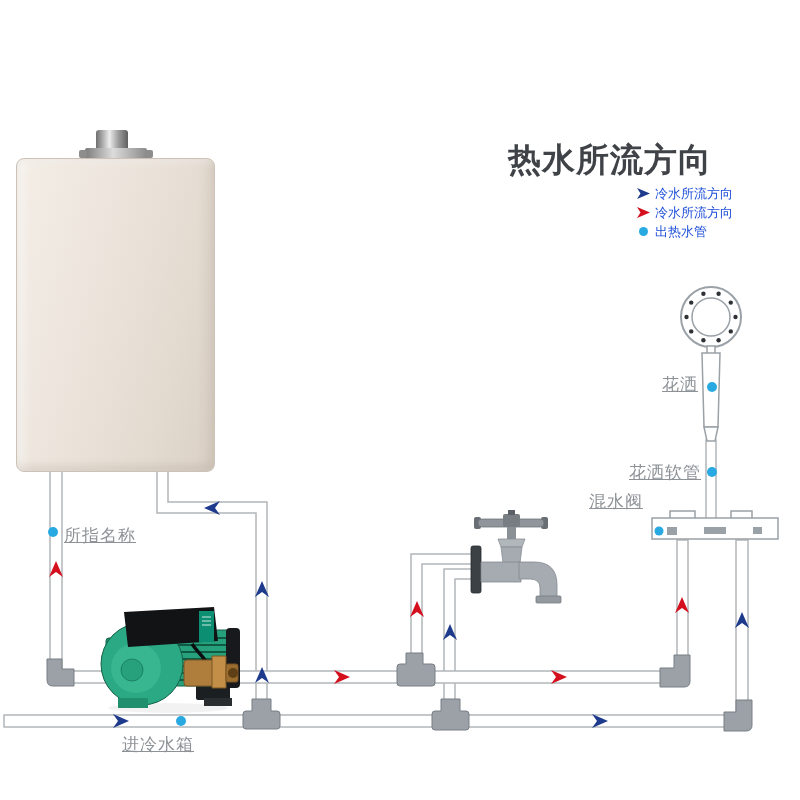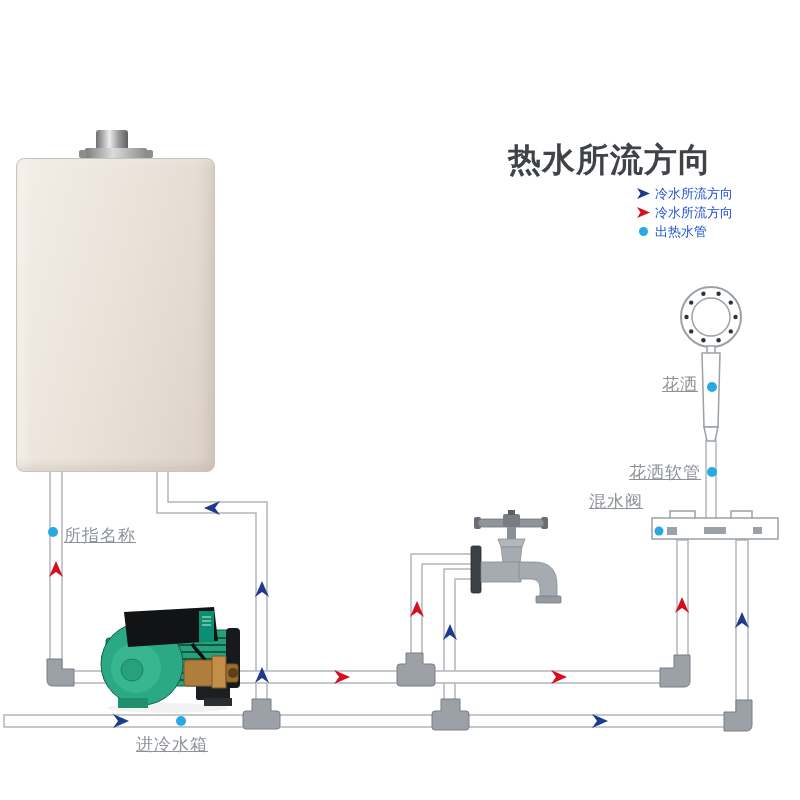--- a/index.html
+++ b/index.html
@@ -206,18 +206,18 @@
       <span class="ic">
           <svg width="15" height="13" viewBox="0 0 15 13">
         <circle cx="7.5" cy="6.5" r="4.5" fill="#29a9e1"></circle>
           </svg>
         </span>
       <span class="tx">出热水管</span>
     </div>
   </div>
 
   <div class="abs plabel" style="left:64px;top:524px;">所指名称</div>
-  <div class="abs plabel" style="left:136px;top:733px;">进冷水箱</div>
+  <div class="abs plabel" style="left:122px;top:733px;">进冷水箱</div>
   <div class="abs plabel" style="left:662px;top:373px;">花洒</div>
   <div class="abs plabel" style="left:629px;top:461px;">花洒软管</div>
   <div class="abs plabel" style="left:589px;top:490px;">混水阀</div>
 
 </div>
 
 </body></html>

